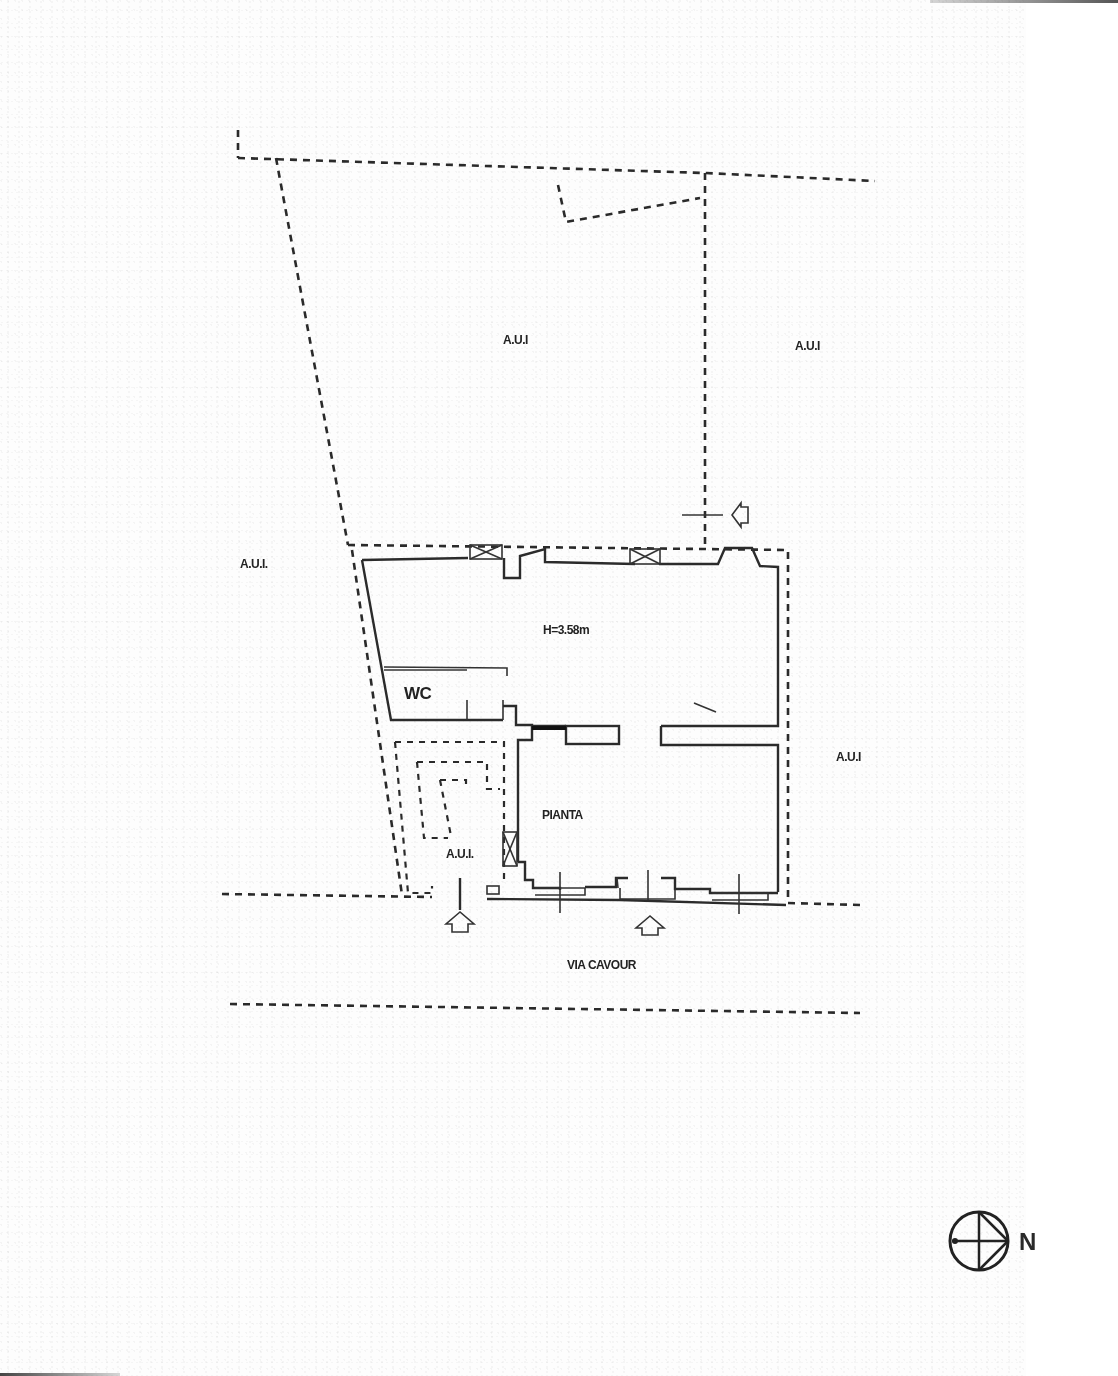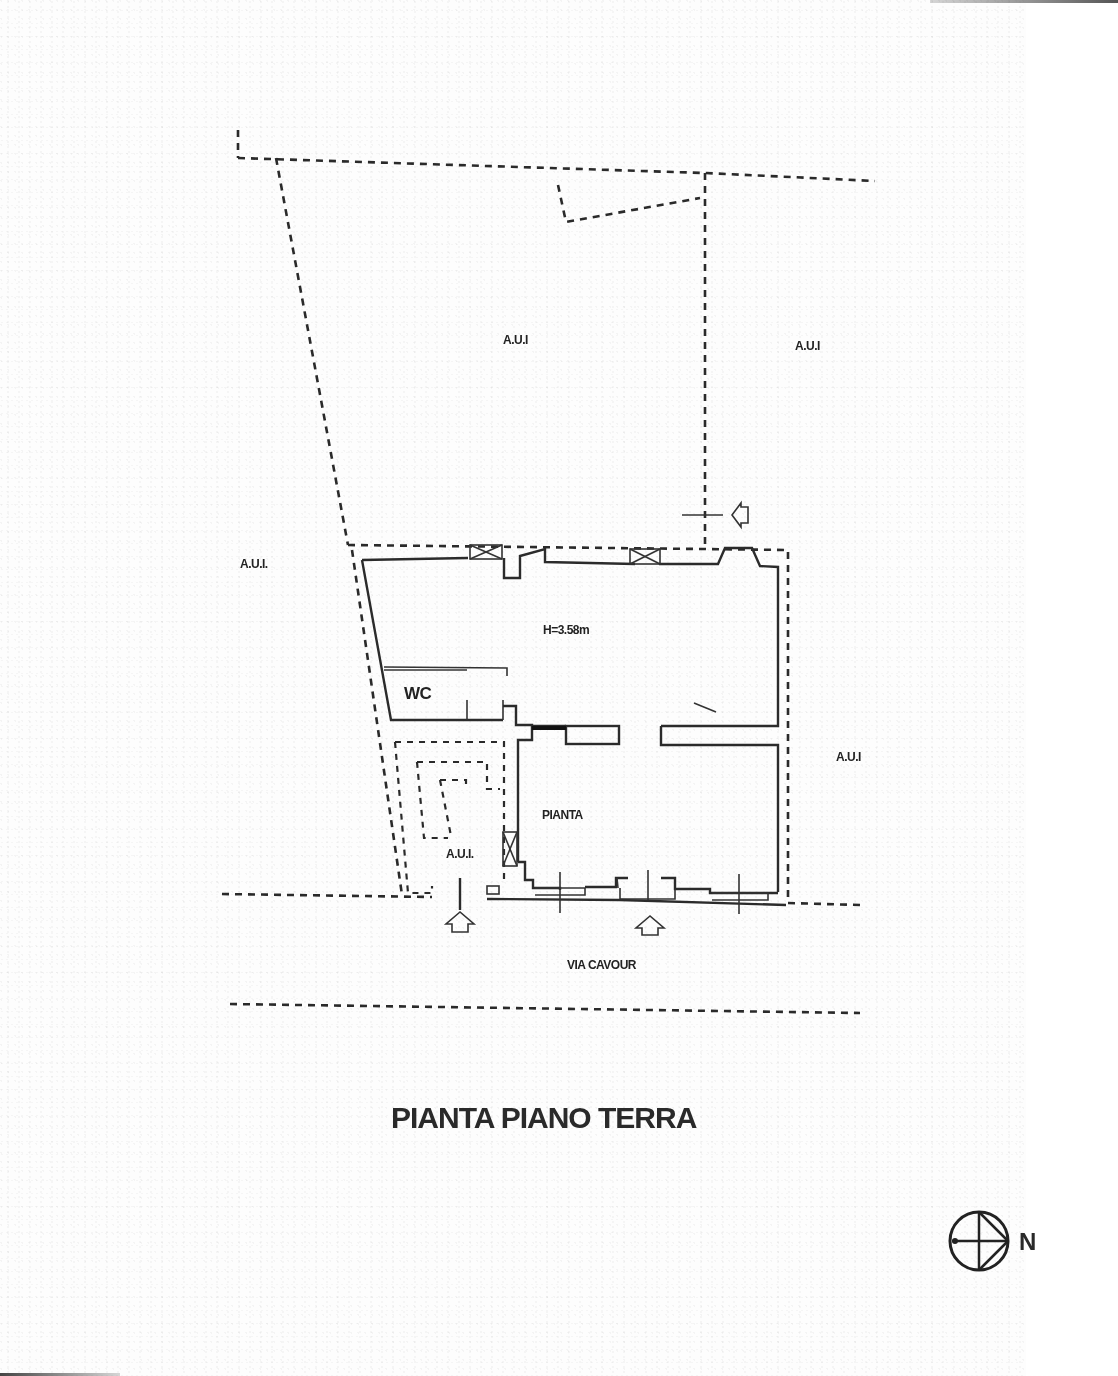--- a/index.html
+++ b/index.html
@@ -184,15 +184,14 @@
   <div class="label small" style="left:240px; top:557px;">A.U.I.</div>
   <div class="label small" style="left:836px; top:750px;">A.U.I</div>
   <div class="label small" style="left:446px; top:847px;">A.U.I.</div>
 
   <div class="label small" style="left:543px; top:623px;">H=3.58m</div>
   <div class="label medium" style="left:404px; top:684px;">WC</div>
   <div class="label small" style="left:542px; top:808px;">PIANTA</div>
 
   <div class="label small" style="left:547px; top:958px;margin-left:20px;">VIA CAVOUR</div>
 
-  <div class="title">PIANTA PIANO TERRA</div>
   <div class="north-label">N</div>
 </div>
 
 </body></html>

